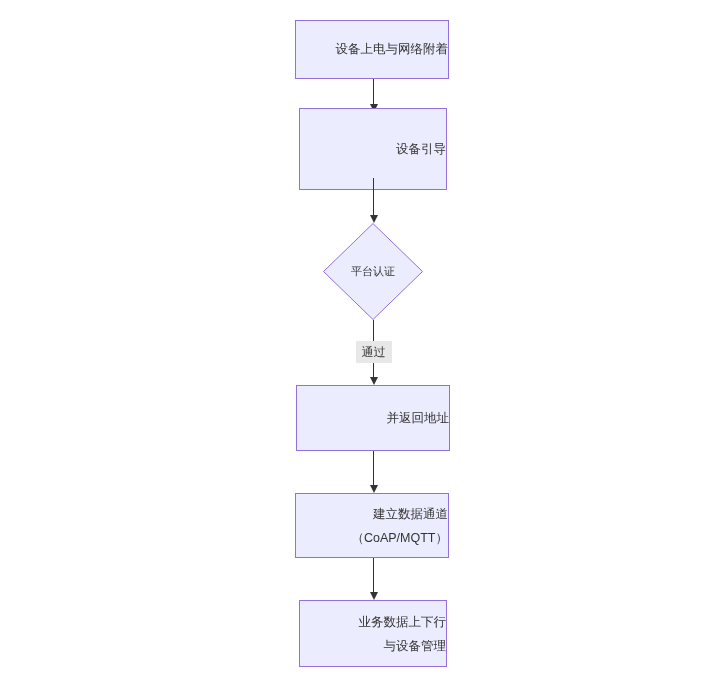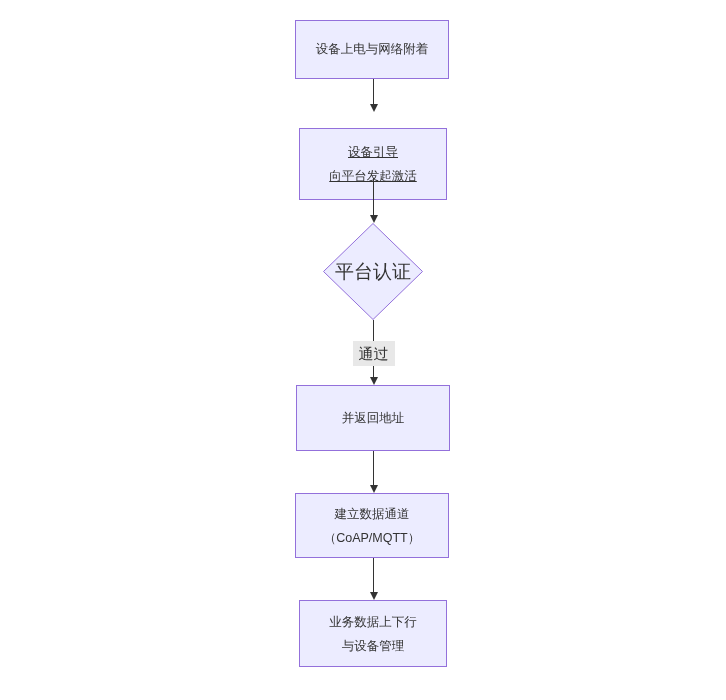--- a/index.html
+++ b/index.html
@@ -18,21 +18,21 @@
     overflow:hidden;
   }
   .node{
     position:absolute;
     box-sizing:border-box;
     background:var(--node-fill);
     border:1px solid var(--node-border);
     color:var(--text);
     display:flex;
     flex-direction:column;
-    align-items:center;
+    align-items:flex-end;
     justify-content:center;
     text-align:center;
     font-size:12.5px;
     line-height:24px;
   }
   .node .line{white-space:nowrap;}
   .edge{
     position:absolute;
     width:9px;
     display:flex;
@@ -49,42 +49,42 @@
     border-left:4.5px solid transparent;
     border-right:4.5px solid transparent;
     border-top:8px solid var(--edge);
   }
   .edge-label{
     position:absolute;
     left:50%;
     transform:translateX(-50%);
     background:var(--edge-label-bg);
     color:var(--text);
-    font-size:15px;
+    font-size:12px;
     line-height:1;
     padding:5px 6px;
     white-space:nowrap;
   }
   .diamond-wrap{
     position:absolute;
     left:323px;top:223px;
     width:100px;height:97px;
   }
   .diamond-wrap svg{display:block;}
   .diamond-label{
     position:absolute;
     left:0;top:0;right:0;bottom:0;
     display:flex;align-items:center;justify-content:center;
     color:var(--text);
-    font-size:19px;
+    font-size:11px;
     white-space:nowrap;
   }
   
   #n1{left:295px;top:20px;width:154px;height:59px;line-height:23px;}
-  #n2{left:299px;top:128px;width:148px;height:72px;text-decoration:underline;}
+  #n2{left:299px;top:108px;width:148px;height:82px;}
   #n4{left:296px;top:385px;width:154px;height:66px;}
   #n5{left:295px;top:493px;width:154px;height:65px;}
   #n6{left:299px;top:600px;width:148px;height:67px;}
   #e1{left:369px;top:79px;height:33px;}
   #e2{left:369px;top:178px;height:45px;}
   #e3{left:369px;top:320px;height:65px;}
   #e4{left:369px;top:451px;height:42px;}
   #e5{left:369px;top:558px;height:42px;}
   #e3 .edge-label{top:21px;}
 </style>
@@ -97,21 +97,20 @@
     <span class="line">设备上电与网络附着</span>
   </div>
 
   <div class="edge" id="e1">
     <div class="edge-line"></div>
     <div class="edge-head"></div>
   </div>
 
   <div class="node" id="n2">
     <span class="line">设备引导</span>
-    <span class="line">向平台发起激活</span>
   </div>
 
   <div class="edge" id="e2">
     <div class="edge-line"></div>
     <div class="edge-head"></div>
   </div>
 
   <div class="diamond-wrap">
     <svg width="100" height="97" viewBox="0 0 100 97">
       <polygon points="50,0.5 99.5,48.5 50,96.5 0.5,48.5" style="fill:var(--node-fill);stroke:var(--node-border);stroke-width:1"></polygon>

